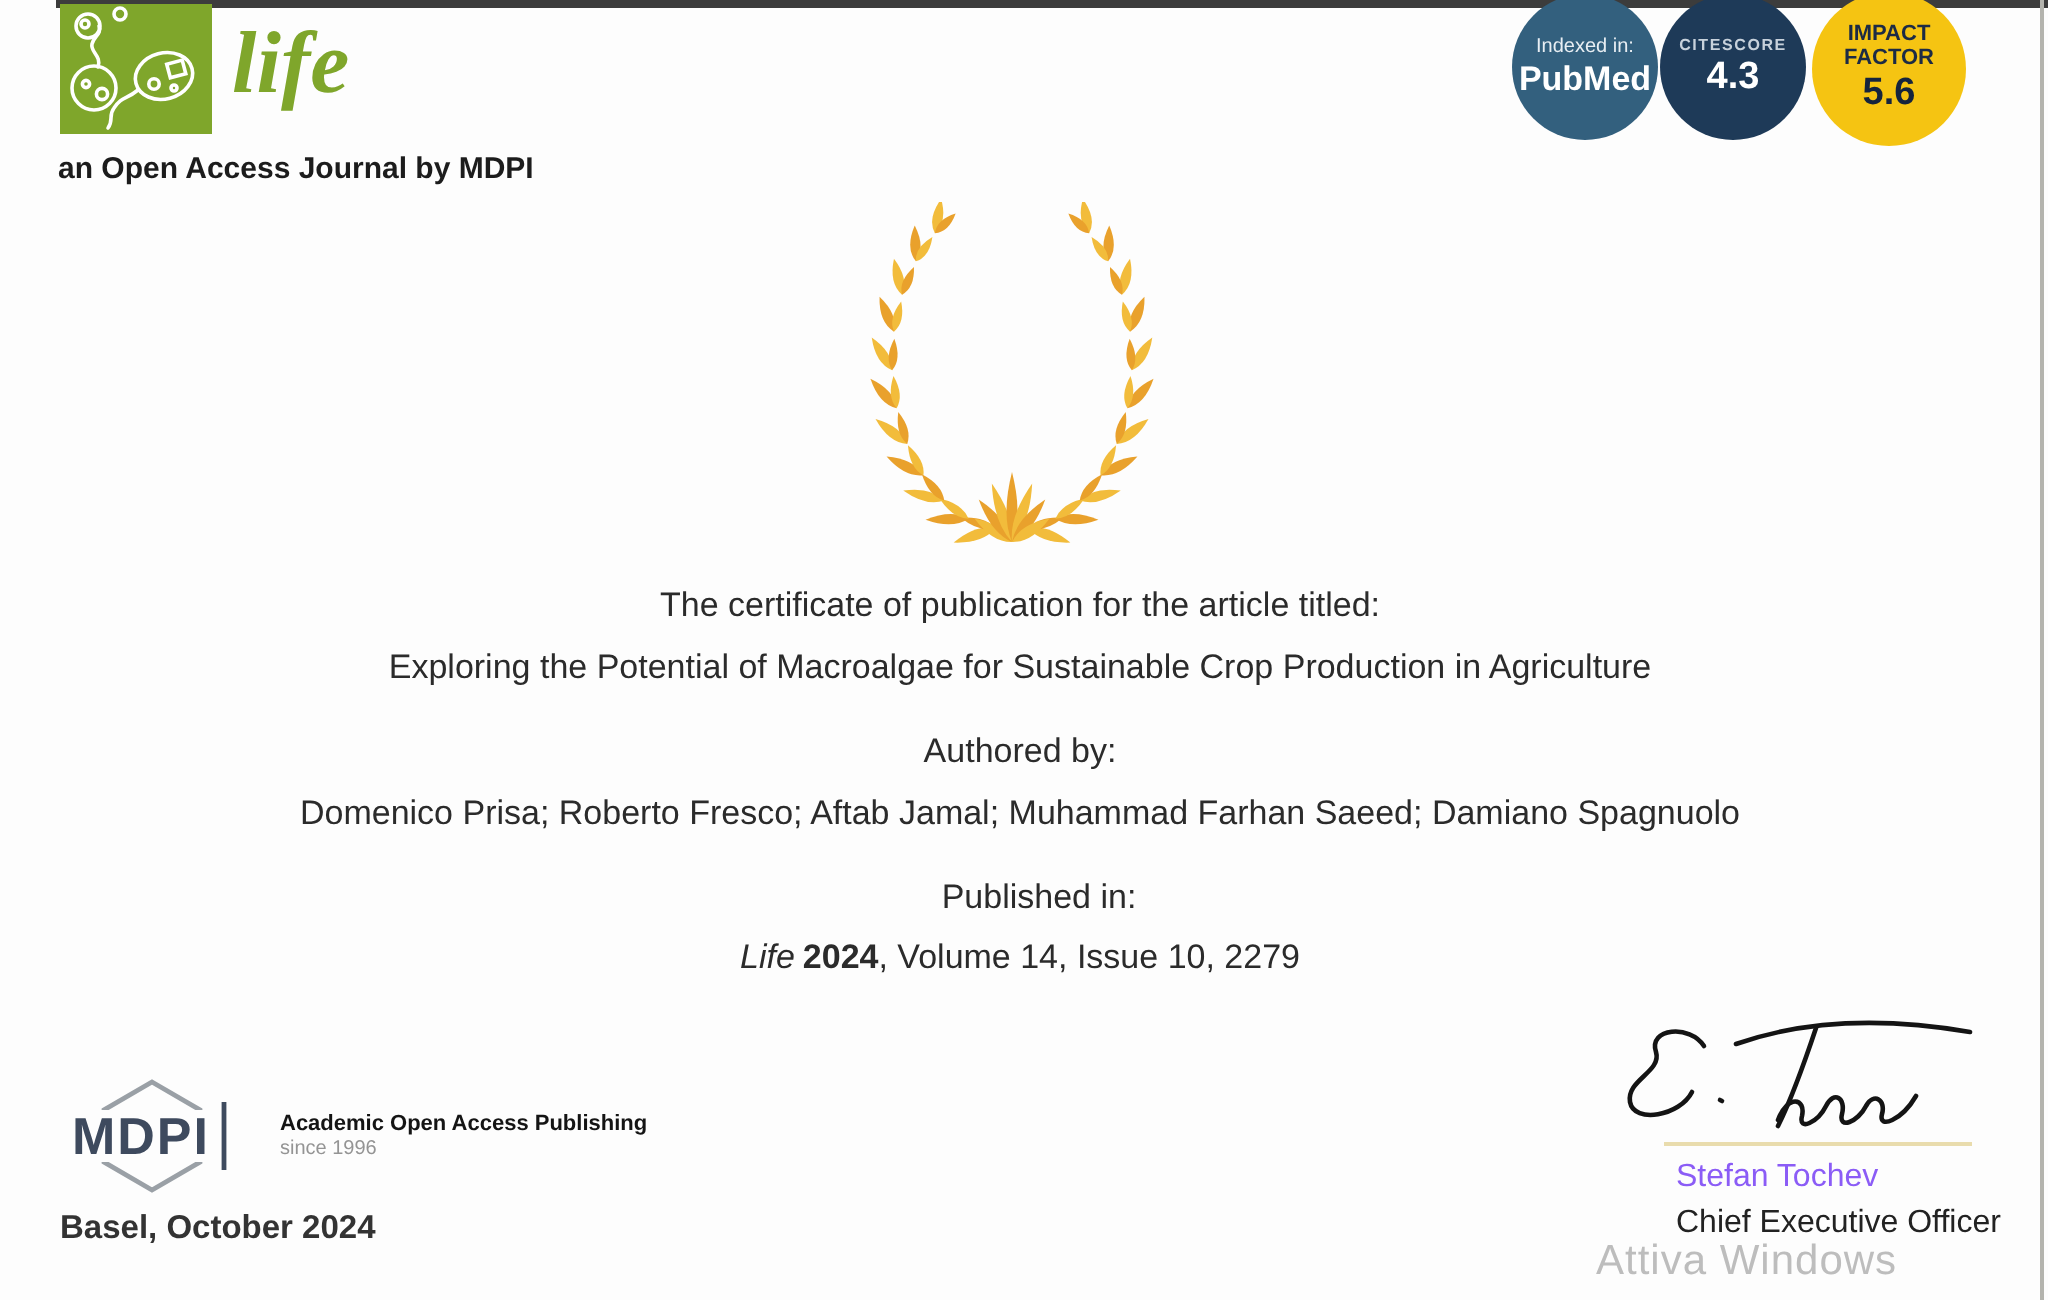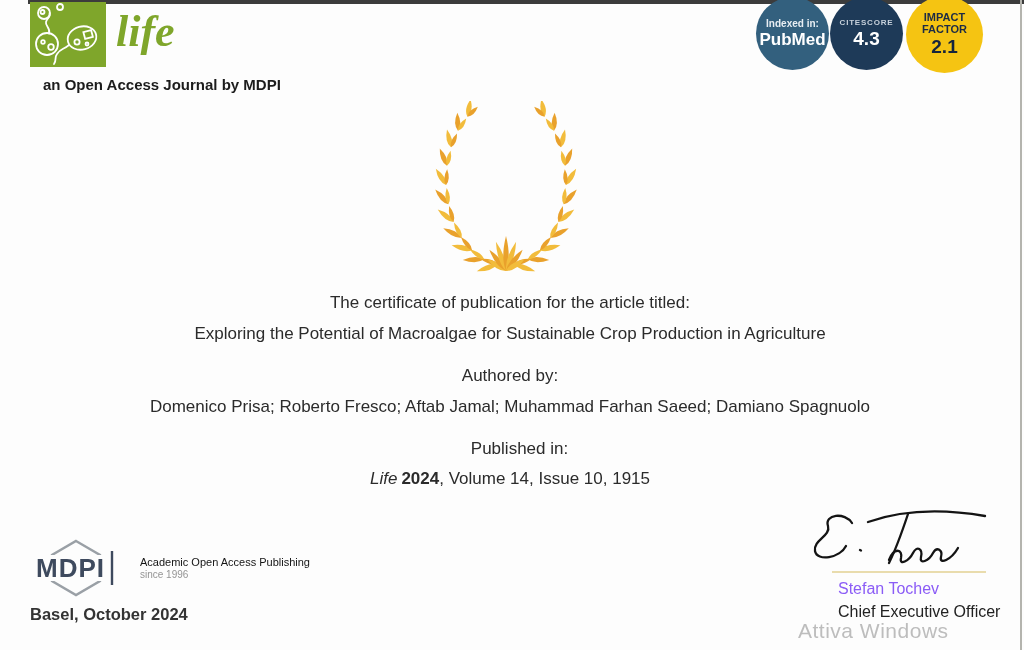--- a/index.html
+++ b/index.html
@@ -8,29 +8,29 @@
   .page { position:relative; width:1024px; height:650px; background:#fdfdfd; overflow:hidden; }
 
   .top-bar { position:absolute; left:28px; right:0; top:0; height:4px; background:#3c3c3c; }
   .right-border { position:absolute; top:0; bottom:0; right:2px; width:2px; background:#b4b4ae; }
 
   
   .logo-block { position:absolute; left:30px; top:2px; display:flex; align-items:flex-start; }
   .logo-square { width:76px; height:65px; display:block; }
   .journal-name { font-family:"Liberation Serif", serif; font-style:italic; font-weight:bold;
                   font-size:44px; color:#7fa62b; margin-left:10px; line-height:60px; }
-  .tagline { position:absolute; left:43px; top:76px; font-size:15px; font-weight:700; color:#1c1c1c; }
+  .tagline { position:absolute; left:29px; top:76px; font-size:15px; font-weight:700; color:#1c1c1c; }
 
   
   .badge { position:absolute; border-radius:50%; display:flex; flex-direction:column;
            align-items:center; justify-content:center; text-align:center; }
   .badge-pubmed   { left:756px; top:-3px; width:73px; height:73px; background:#33607e; }
   .badge-cite     { left:830px; top:-3px; width:73px; height:73px; background:#1e3a58; }
   .badge-impact   { left:906px; top:-4px; width:77px; height:77px; background:#f5c412; }
-  .badge-pubmed .b-line1 { font-size:10px; color:#e8eef3; font-weight:700; }
+  .badge-pubmed .b-line1 { font-size:10px; color:#e8eef3; font-weight:400; }
   .badge-pubmed .b-line2 { font-size:17px; color:#ffffff; font-weight:700; margin-top:1px; }
   .badge-cite .b-line1 { font-size:8px; letter-spacing:0.8px; color:#c7d1db; font-weight:600; }
   .badge-cite .b-line2 { font-size:19px; color:#ffffff; font-weight:700; margin-top:1px; }
   .badge-impact .b-line1 { font-size:11px; line-height:12px; color:#1c2b45; font-weight:700; width:52px; }
   .badge-impact .b-line2 { font-size:19px; color:#15243d; font-weight:700; margin-top:1px; }
 
   
   .wreath { position:absolute; left:420px; top:101px; width:172px; height:177px; }
   .cert-title { position:absolute; left:0; width:1022px; top:152px; text-align:center;
                 font-family:"Liberation Serif", serif; font-weight:bold; font-size:45px;
@@ -42,21 +42,21 @@
   .l-article  { top:324px; }
   .l-authored { top:366px; }
   .l-authors  { top:397px; }
   .l-published{ top:439px;padding-left:19px; }
   .l-pub      { top:469px; }
   .l-pub i { font-style:italic; }
   .l-pub b { font-weight:700; margin-left:4px; }
 
   
   .mdpi-logo { position:absolute; left:28px; top:538px; width:250px; height:60px; }
-  .publisher-line1 { position:absolute; left:140px; top:556px; font-size:11px; font-weight:400; color:#141414; }
+  .publisher-line1 { position:absolute; left:140px; top:556px; font-size:11px; font-weight:700; color:#141414; }
   .publisher-line2 { position:absolute; left:140px; top:569px; font-size:10px; color:#949494; }
   .place-date { position:absolute; left:30px; top:605px; font-size:16.5px; font-weight:600; color:#333333; }
 
   
   .signature { position:absolute; left:800px; top:505px; width:200px; height:70px; }
   .sig-underline { position:absolute; left:832px; top:571px; width:154px; height:2px; background:#e9dcad; }
   .signatory-name  { position:absolute; left:838px; top:580px; font-size:16px; color:#8b5cf6; }
   .signatory-title { position:absolute; left:838px; top:603px; font-size:16px; color:#222222; }
   .watermark { position:absolute; left:798px; top:619px; font-size:21px; color:#bdbdbd; letter-spacing:0.5px; }
 </style>
@@ -93,21 +93,21 @@
   <div class="badge badge-pubmed">
     <div class="b-line1">Indexed in:</div>
     <div class="b-line2">PubMed</div>
   </div>
   <div class="badge badge-cite">
     <div class="b-line1">CITESCORE</div>
     <div class="b-line2">4.3</div>
   </div>
   <div class="badge badge-impact">
     <div class="b-line1">IMPACT FACTOR</div>
-    <div class="b-line2">2.1</div>
+    <div class="b-line2">5.6</div>
   </div>
 
   <svg class="wreath" id="wreath-svg" viewBox="0 0 172 177">
       <path d="M0,0 Q5.2,-8.36 0,-22 Q-5.2,-8.36 0,0" transform="translate(94.35038605760393,163.1825177742919) rotate(108.86883280682385)" fill="#f2bc3b"></path>
       <path d="M0,0 Q4.4,-6.8552 0,-18.04 Q-4.4,-6.8552 0,0" transform="translate(94.35038605760393,163.1825177742919) rotate(72.86883280682385)" fill="#e9a12c"></path>
       <path d="M0,0 Q5.2,-8.189 0,-21.55 Q-5.2,-8.189 0,0" transform="translate(107.69747420492553,158.31519930210303) rotate(91.49696834070252)" fill="#e9a12c"></path>
       <path d="M0,0 Q4.4,-6.71498 0,-17.671 Q-4.4,-6.71498 0,0" transform="translate(107.69747420492553,158.31519930210303) rotate(55.49696834070252)" fill="#f2bc3b"></path>
       <path d="M0,0 Q5.2,-8.018 0,-21.1 Q-5.2,-8.018 0,0" transform="translate(119.89802020549627,149.3095338553768) rotate(76.21091172995519)" fill="#f2bc3b"></path>
       <path d="M0,0 Q4.4,-6.5747599999999995 0,-17.302 Q-4.4,-6.5747599999999995 0,0" transform="translate(119.89802020549627,149.3095338553768) rotate(40.210911729955185)" fill="#e9a12c"></path>
       <path d="M0,0 Q5.2,-7.8469999999999995 0,-20.65 Q-5.2,-7.8469999999999995 0,0" transform="translate(130.30732043755302,136.64140055703277) rotate(63.11369642351788)" fill="#e9a12c"></path>
@@ -155,21 +155,21 @@
       <path d="M0,0 Q5.5,-11.78 0,-31 Q-5.5,-11.78 0,0" transform="translate(86,170) rotate(19)" fill="#f2bc3b"></path>
       <path d="M0,0 Q5.5,-10.26 0,-27 Q-5.5,-10.26 0,0" transform="translate(86,170) rotate(38)" fill="#e9a12c"></path>
       <path d="M0,0 Q5.5,-8.36 0,-22 Q-5.5,-8.36 0,0" transform="translate(86,170) rotate(58)" fill="#f2bc3b"></path>
     </svg>
 
   <div class="line l-intro">The certificate of publication for the article titled:</div>
   <div class="line l-authored">Authored by:</div>
   <div class="line l-article">Exploring the Potential of Macroalgae for Sustainable Crop Production in Agriculture</div>
   <div class="line l-authors">Domenico Prisa; Roberto Fresco; Aftab Jamal; Muhammad Farhan Saeed; Damiano Spagnuolo</div>
   <div class="line l-published">Published in:</div>
-  <div class="line l-pub"><i>Life</i><b>2024</b><span>, Volume 14, Issue 10, 1915</span></div>
+  <div class="line l-pub"><i>Life</i><b>2024</b><span>, Volume 14, Issue 10, 2279</span></div>
 
   <svg class="mdpi-logo" viewBox="0 0 250 60">
     <path d="M 48,3 L 72,17 L 72,43 L 48,57 L 24,43 L 24,17 Z" fill="none" stroke="#9aa0a6" stroke-width="2.4"></path>
     <rect x="2" y="17" width="86" height="26" fill="#fdfdfd"></rect>
     <text x="8" y="39" font-family="Liberation Sans, sans-serif" font-size="26" font-weight="bold" fill="#3e4a5e" letter-spacing="1">MDPI</text>
     <line x1="84" y1="13" x2="84" y2="47" stroke="#3e4a5e" stroke-width="2.4"></line>
   </svg>
   <div class="publisher-line1">Academic Open Access Publishing</div>
   <div class="publisher-line2">since 1996</div>
   <div class="place-date">Basel, October 2024</div>

